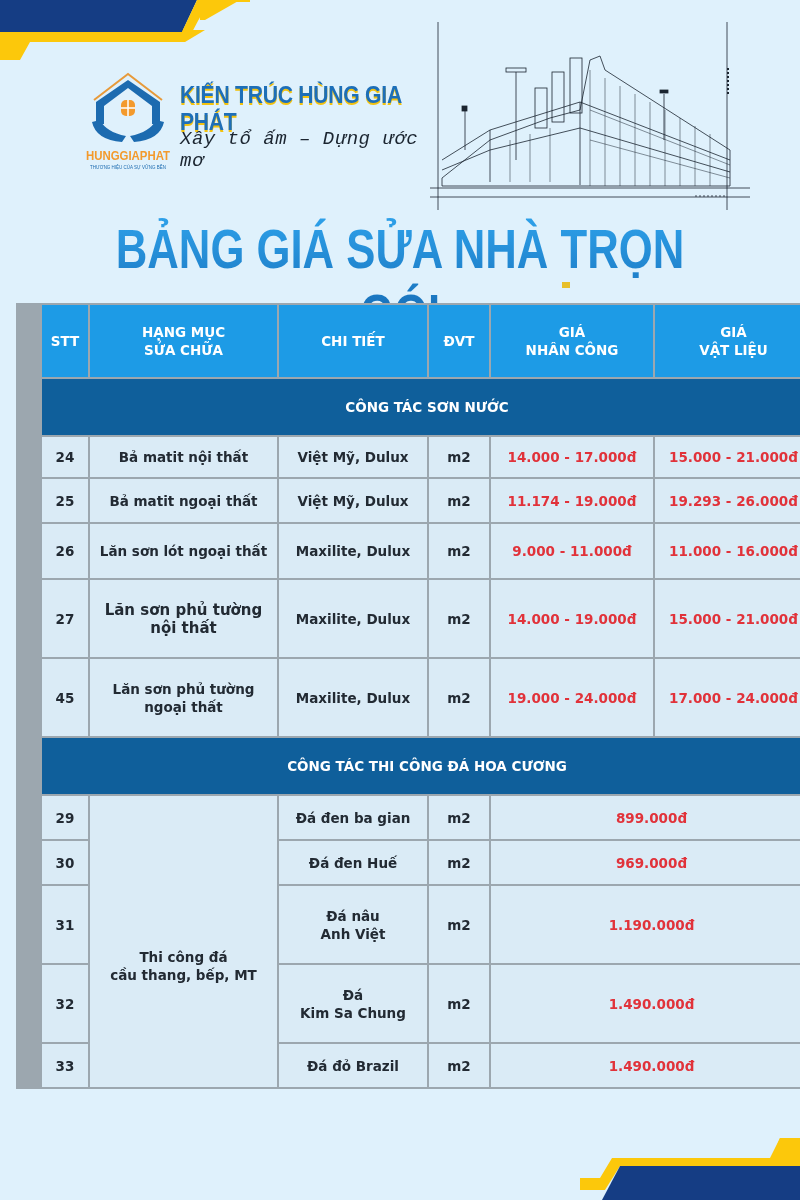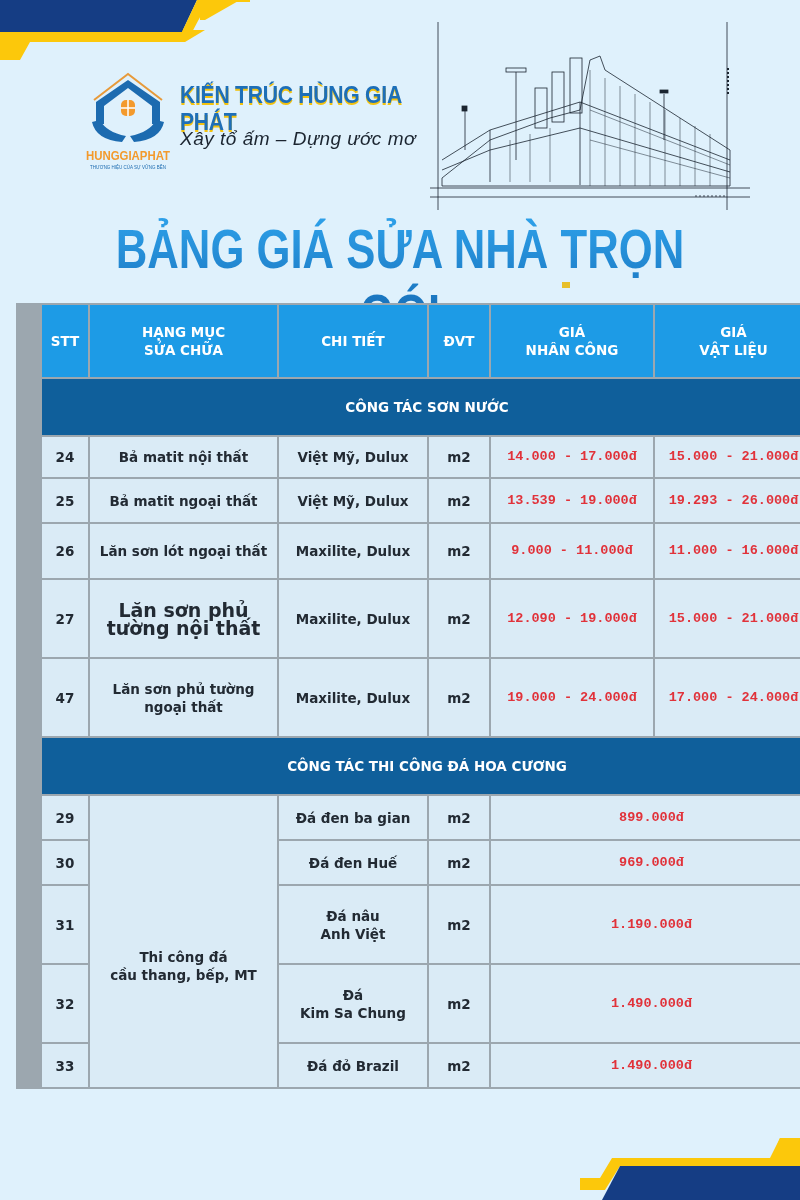--- a/index.html
+++ b/index.html
@@ -14,21 +14,21 @@
   .logo { position: absolute; left: 86px; top: 66px; width: 84px; height: 108px; }
   .brand-title {
     position: absolute; left: 180px; top: 82px; width: 250px;
     font-family: "Liberation Sans", sans-serif; font-weight: bold; font-size: 23px;
     letter-spacing: -0.3px;
     color: #1d6fb8; transform: scaleX(0.92); transform-origin: left top;
     text-shadow: 0 2px 0 #f3c20f;
   }
   .slogan {
     position: absolute; left: 180px; top: 128px; width: 260px;
-    font-family: Liberation Sans, sans-serif; font-style: italic; font-size: 19px;
+    font-family: Liberation Mono, monospace; font-style: italic; font-size: 19px;
     color: #1b2530; letter-spacing: 0.5px;
   }
   .sketch { position: absolute; left: 430px; top: 10px; width: 370px; height: 200px; }
   .page-title {
     position: absolute; left: 0; top: 216px; width: 800px; text-align: center;
     font-family: "Liberation Sans", sans-serif; font-weight: bold; font-size: 56px;
     color: #1577c4; letter-spacing: 0px;
     transform: scaleX(0.78); transform-origin: center top;
     background: linear-gradient(180deg, #2ea1ea 0%, #0f5ea8 100%);
     -webkit-background-clip: text; background-clip: text; -webkit-text-fill-color: transparent;
@@ -56,21 +56,21 @@
   table.price td, table.price th {
     text-align: center; vertical-align: middle; font-weight: bold; font-size: 13.5px;
   }
   th.hd {
     background: #1d9be6; color: #ffffff; font-size: 13px; line-height: 18px; height: 72px;
   }
   td.sec {
     background: #0f5f9b; color: #ffffff; font-size: 13px; height: 56px; margin-top: 36px;
   }
   td.cell { background: rgba(223,241,252,0.92); color: #222a33; line-height: 18px; }
-  td.price-txt { color: #e1323a; font-family: Liberation Mono, monospace; }
+  td.price-txt { color: #e1323a; }
   .multi { white-space: pre-line; }
 </style>
 </head>
 <body>
 
 <svg class="corner" style="left:0;top:0" width="250" height="60" viewBox="0 0 250 60">
   <polygon points="0,30 205,30 185,42 30,42 20,60 0,60" fill="#fcc80b"></polygon>
   <polygon points="0,38 28,38 18,60 0,60" fill="#fcc80b"></polygon>
   <polygon points="0,0 197,0 182,32 0,32" fill="#153d84"></polygon>
   <polygon points="197,0 250,0 250,2 208,2 190,36 180,36" fill="#fcc80b"></polygon>
@@ -181,41 +181,41 @@
       <td class="cell">Việt Mỹ, Dulux</td>
       <td class="cell">m2</td>
       <td class="cell price-txt">14.000 - 17.000đ</td>
       <td class="cell price-txt">15.000 - 21.000đ</td>
     </tr>
     <tr style="height:43px">
       <td class="cell">25</td>
       <td class="cell multi">Bả matit ngoại thất</td>
       <td class="cell">Việt Mỹ, Dulux</td>
       <td class="cell">m2</td>
-      <td class="cell price-txt">13.539 - 19.000đ</td>
+      <td class="cell price-txt">11.174 - 19.000đ</td>
       <td class="cell price-txt">19.293 - 26.000đ</td>
     </tr>
     <tr style="height:54px">
       <td class="cell">26</td>
       <td class="cell multi">Lăn sơn lót ngoại thất</td>
       <td class="cell">Maxilite, Dulux</td>
       <td class="cell">m2</td>
       <td class="cell price-txt">9.000 - 11.000đ</td>
       <td class="cell price-txt">11.000 - 16.000đ</td>
     </tr>
     <tr style="height:77px">
       <td class="cell">27</td>
-      <td class="cell multi" style="font-size:19px">Lăn sơn phủ tường nội thất</td>
+      <td class="cell multi" style="font-size:15px">Lăn sơn phủ tường nội thất</td>
       <td class="cell">Maxilite, Dulux</td>
       <td class="cell">m2</td>
-      <td class="cell price-txt">12.090 - 19.000đ</td>
+      <td class="cell price-txt">14.000 - 19.000đ</td>
       <td class="cell price-txt">15.000 - 21.000đ</td>
     </tr>
     <tr style="height:77px">
-      <td class="cell">47</td>
+      <td class="cell">45</td>
       <td class="cell multi">Lăn sơn phủ tường
 ngoại thất</td>
       <td class="cell">Maxilite, Dulux</td>
       <td class="cell">m2</td>
       <td class="cell price-txt">19.000 - 24.000đ</td>
       <td class="cell price-txt">17.000 - 24.000đ</td>
     </tr>
 
     <tr>
       <td class="sec" colspan="6">CÔNG TÁC THI CÔNG ĐÁ HOA CƯƠNG</td>

